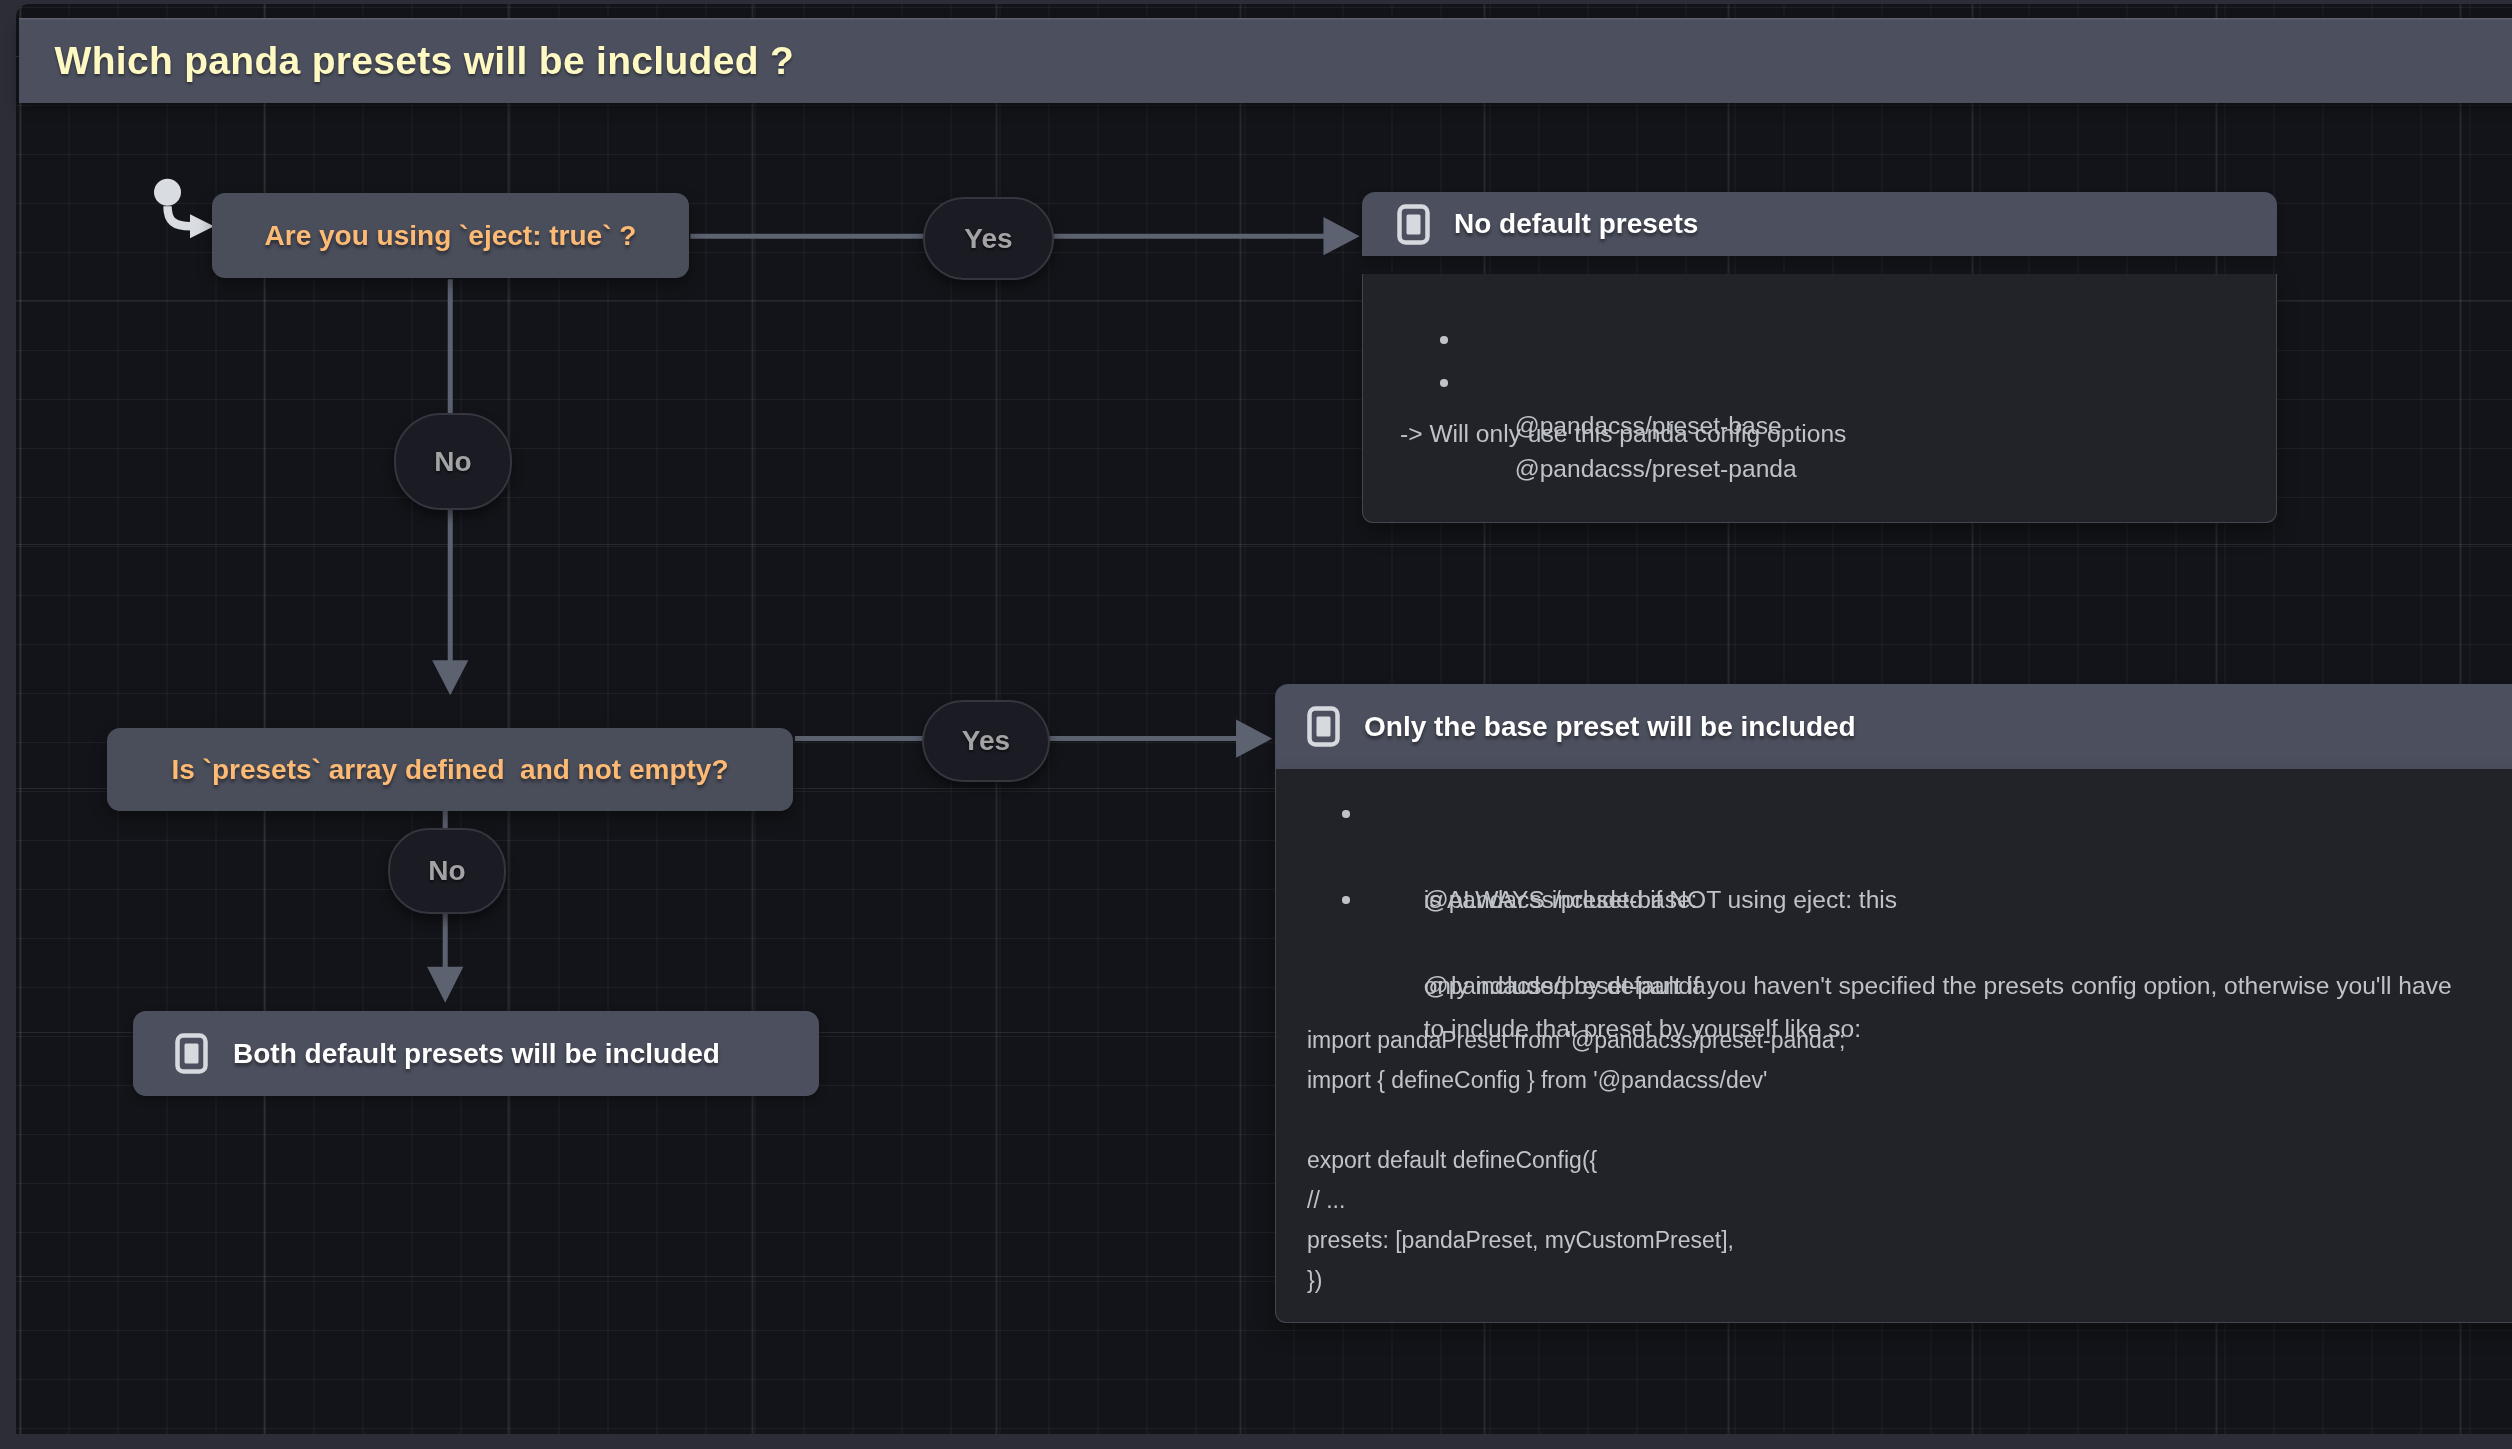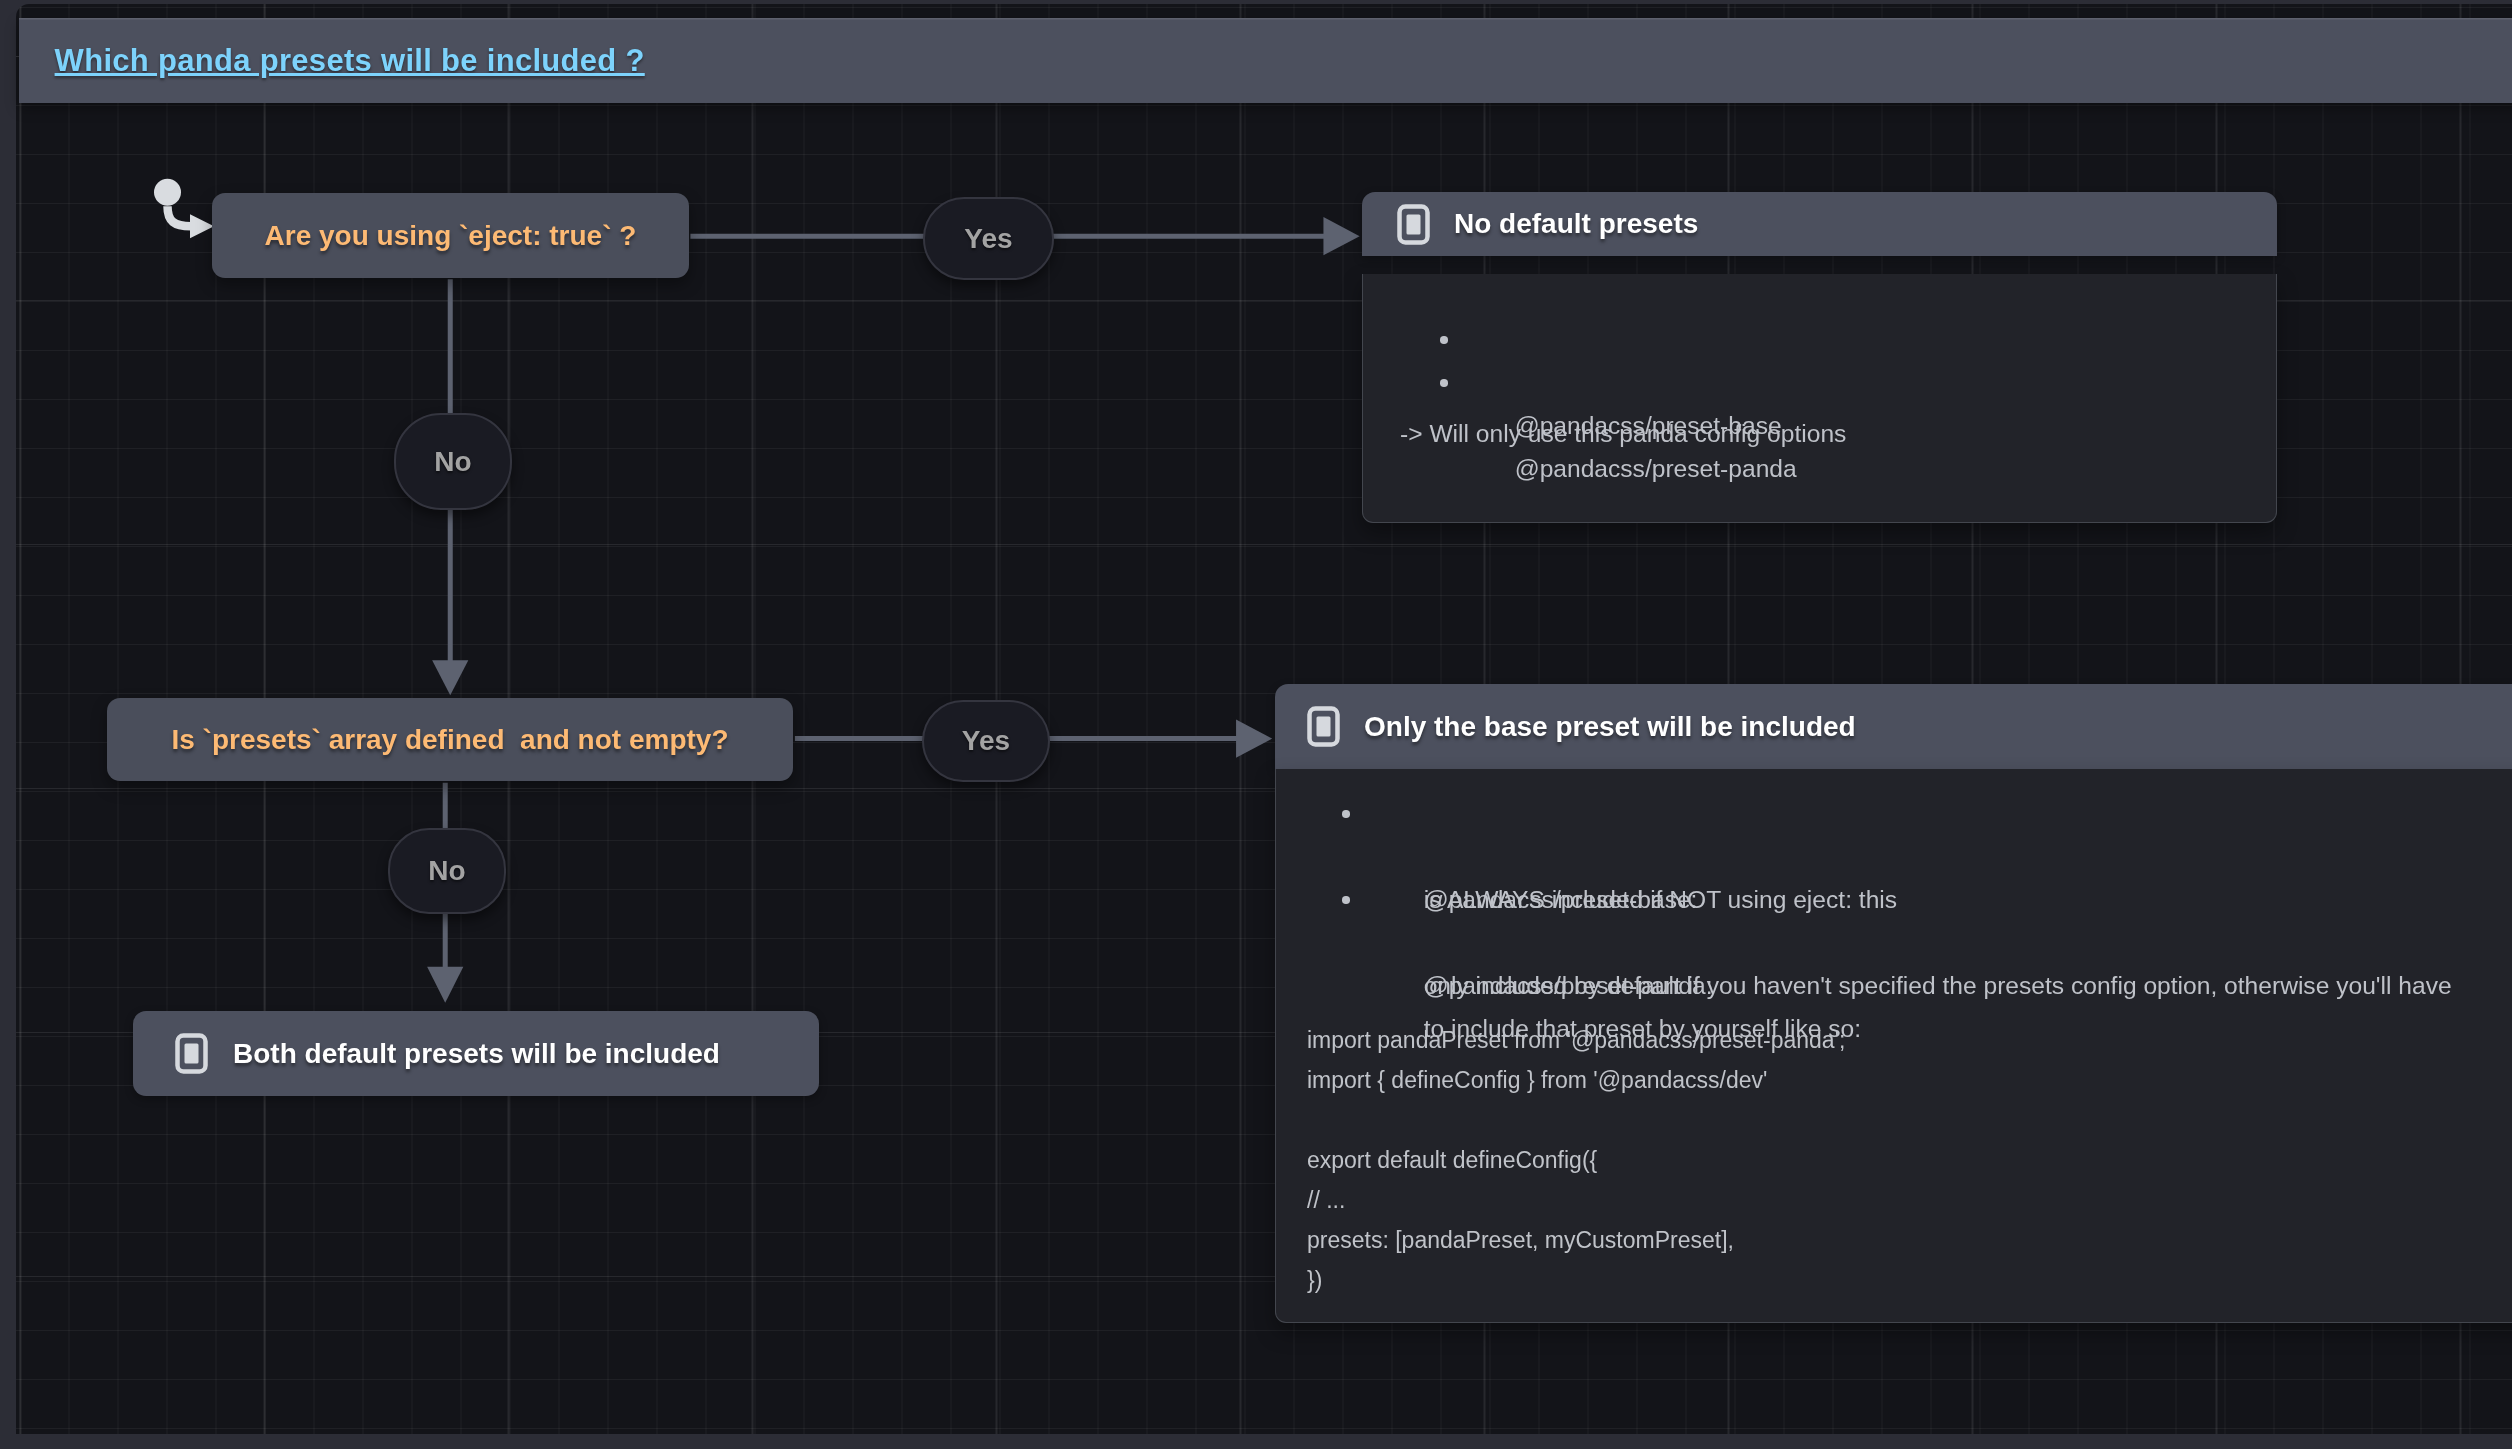--- a/index.html
+++ b/index.html
@@ -16,22 +16,22 @@
             linear-gradient(90deg, rgba(255,255,255,0.05) 1.5px, transparent 1.5px);
           background-size:244px 244px,244px 244px,49px 49px,49px 49px;
           background-position:3.5px 51px,3.5px 3px,3.5px 3px,3.5px 3px;}
 
   .abs{position:absolute;}
 
   
   .title-bar{position:absolute;left:18.6px;top:18px;right:0;height:85px;background:#4c505e;
              display:flex;align-items:center;padding-left:36px;box-sizing:border-box;
              box-shadow:inset 0 1.5px 0 rgba(255,255,255,0.10), 0 5px 12px rgba(0,0,0,0.35);}
-  .title-bar .t{font-size:31px;font-weight:700;color:#7dd3fc;letter-spacing:0.3px;
-                text-shadow:0 2px 3px rgba(0,0,0,0.45);white-space:pre;text-decoration:underline;}
+  .title-bar .t{font-size:39px;font-weight:700;color:#fef9c3;letter-spacing:0.3px;
+                text-shadow:0 2px 3px rgba(0,0,0,0.45);white-space:pre;}
 
   
   .qnode{position:absolute;background:#4a4e5b;border-radius:13px;display:flex;align-items:center;
          justify-content:center;box-shadow:0 7px 15px rgba(0,0,0,0.35);}
   .qnode .lbl{font-size:28px;font-weight:700;color:#fdba74;white-space:pre;
               text-shadow:0 2.5px 3.5px rgba(0,0,0,0.45);}
 
   
   .pill{position:absolute;background:#1a1b23;border:2px solid #34353f;border-radius:41px;
         display:flex;align-items:center;justify-content:center;
@@ -117,21 +117,21 @@
         <span>@pandacss/preset-base</span>
       </div>
       <div class="li" style="padding-left:60px;">
         <span class="dot" style="left:40px;"></span>
         <span>@pandacss/preset-panda</span>
       </div>
     </div>
     <div class="txt" style="margin-top:14px;">-&gt; Will only use this panda config options</div>
   </div>
 
-  <div class="qnode" style="left:107px;top:698px;width:686px;height:83px;text-align:right;">
+  <div class="qnode" style="left:107px;top:728px;width:686px;height:83px;text-align:right;">
     <span class="lbl">Is `presets` array defined  and not empty?</span>
   </div>
 
   <div class="pill" style="left:922px;top:700px;width:124px;height:78px;">
     <span class="lbl">Yes</span>
   </div>
 
   <div class="pill" style="left:388px;top:828px;width:114px;height:82px;">
     <span class="lbl">No</span>
   </div>

